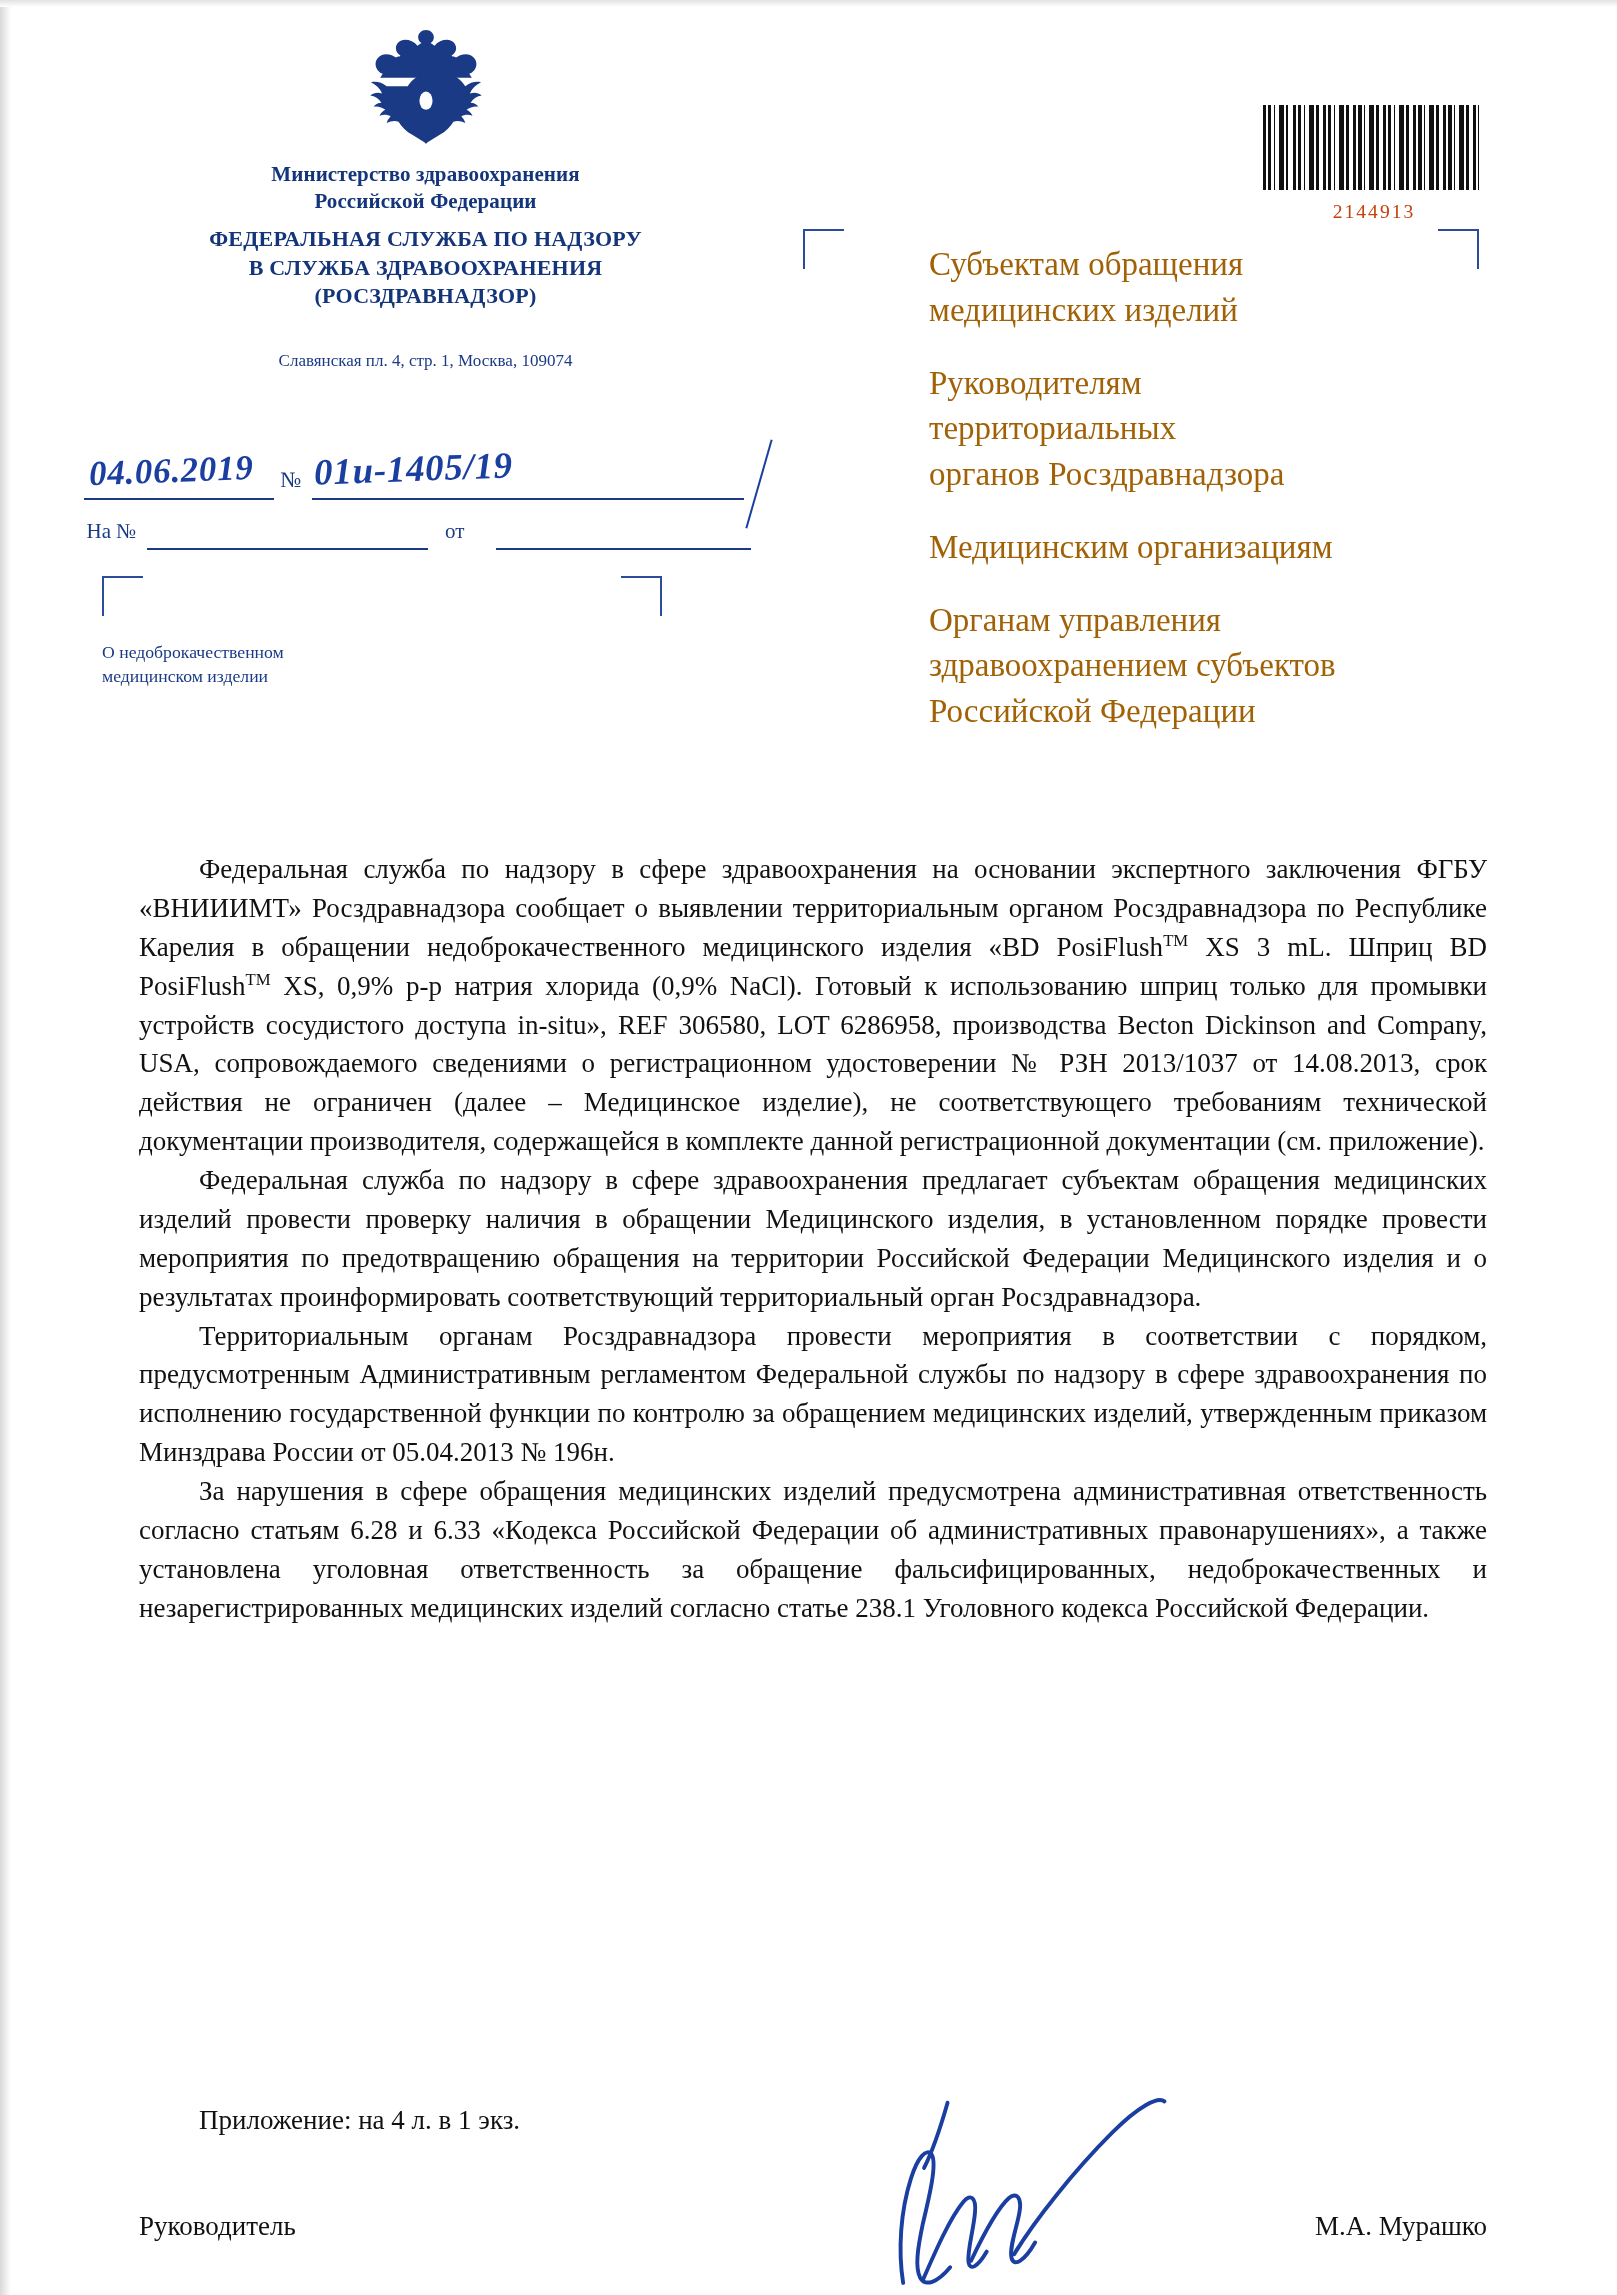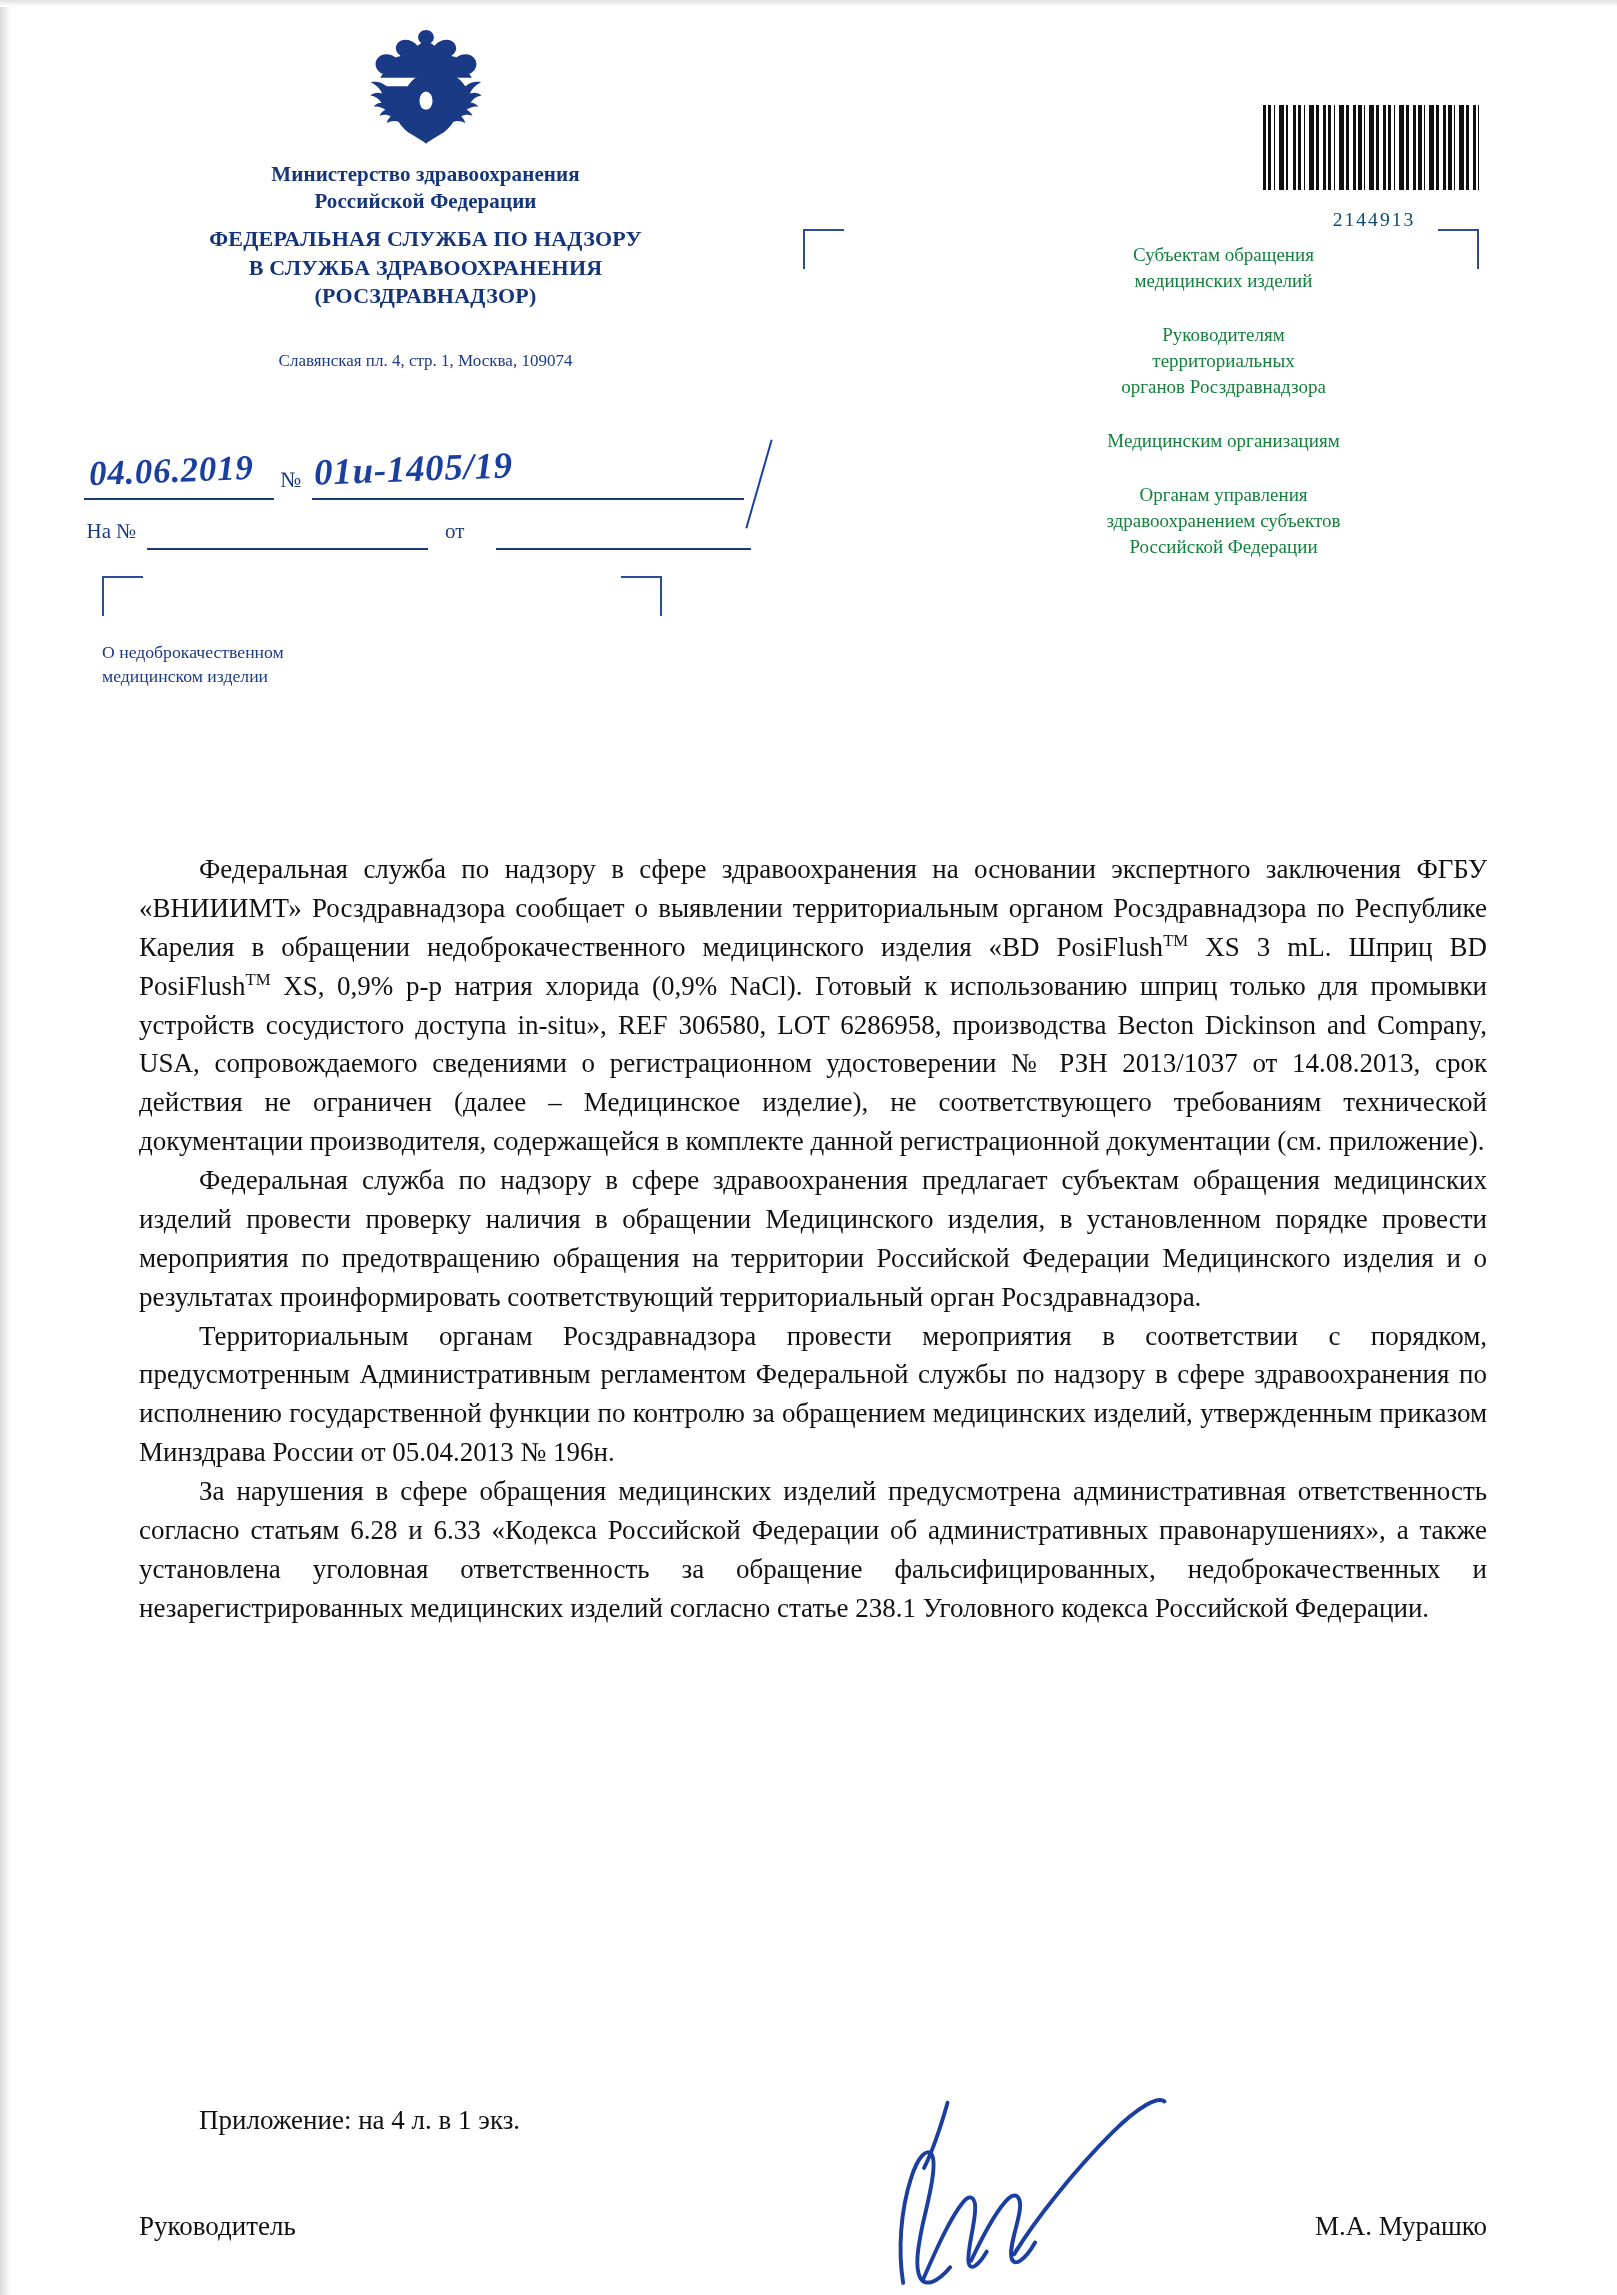--- a/index.html
+++ b/index.html
@@ -153,36 +153,36 @@
     width: 216px;
     background-image: repeating-linear-gradient(
       to right,
       #101010 0px, #101010 2.6px, #ffffff 2.6px, #ffffff 4.6px,
       #101010 4.6px, #101010 8.5px, #ffffff 8.5px, #ffffff 10.5px,
       #101010 10.5px, #101010 12.4px, #ffffff 12.4px, #ffffff 16.4px,
       #101010 16.4px, #101010 21px, #ffffff 21px, #ffffff 23px,
       #101010 23px, #101010 25.5px, #ffffff 25.5px, #ffffff 30px);
   }
   .barcode-num {
-    margin-top: 19px;
+    margin-top: 11px;
     font-size: 19.6px;
     letter-spacing: 2px;
-    color: #0c4a6e;
+    color: #c2410c;
   }
 
   
   .addressees {
     position: absolute;
     left: 929px;
     top: 242px;
     width: 589px;
-    text-align: center;
-    font-size: 19px;
+    text-align: left;
+    font-size: 33px;
     line-height: 1.38;
-    color: #15803d;
+    color: #a16207;
   }
   .addressees p { margin: 0 0 27.5px 0; }
   .addressees p:last-child { margin-bottom: 0; }
 
   
   .body-text {
     position: absolute;
     left: 139px;
     top: 850px;
     width: 1348px;

